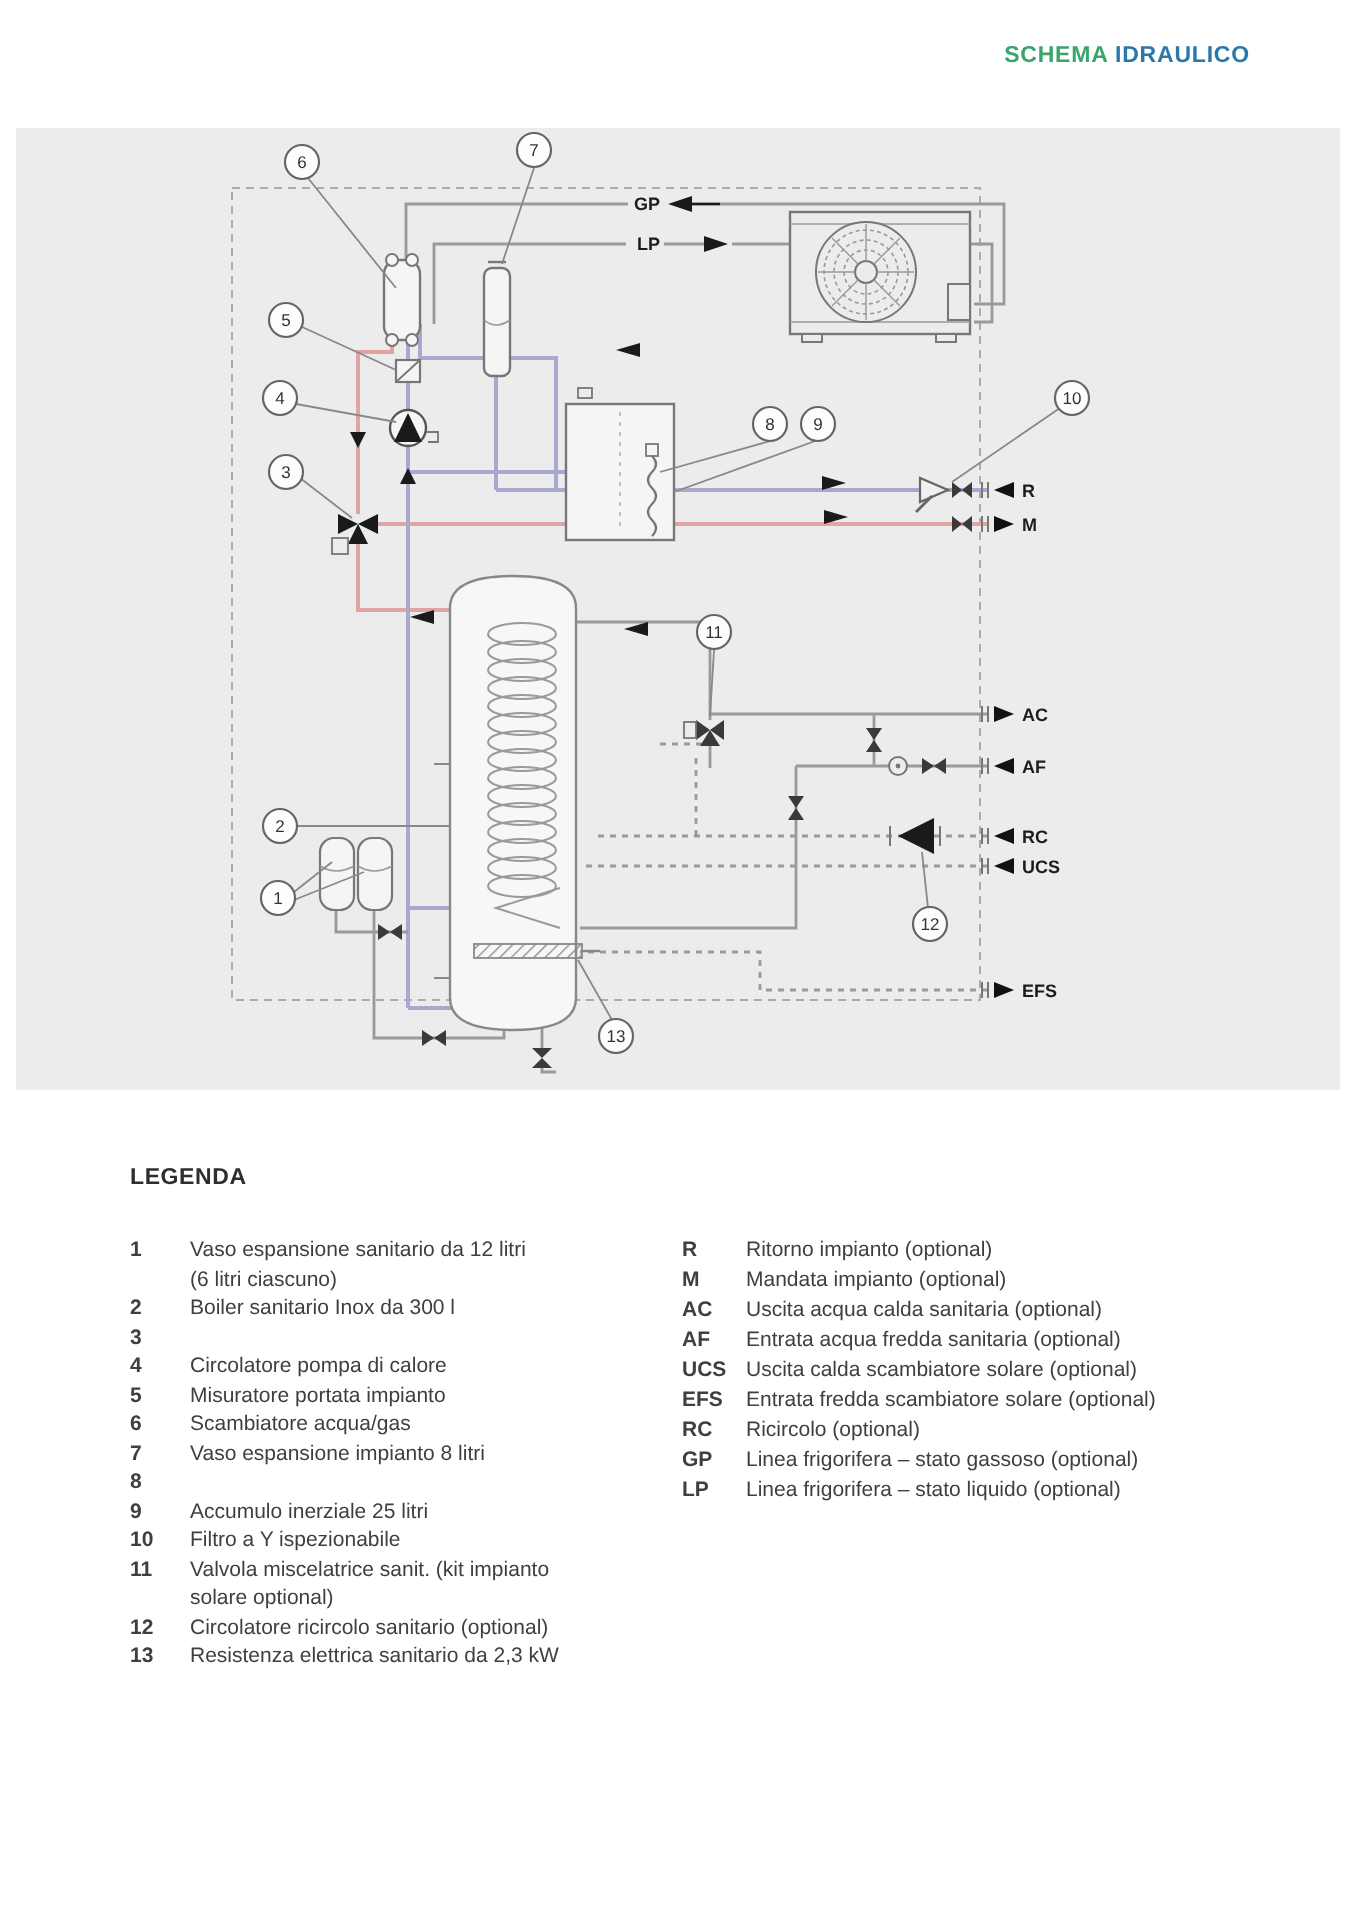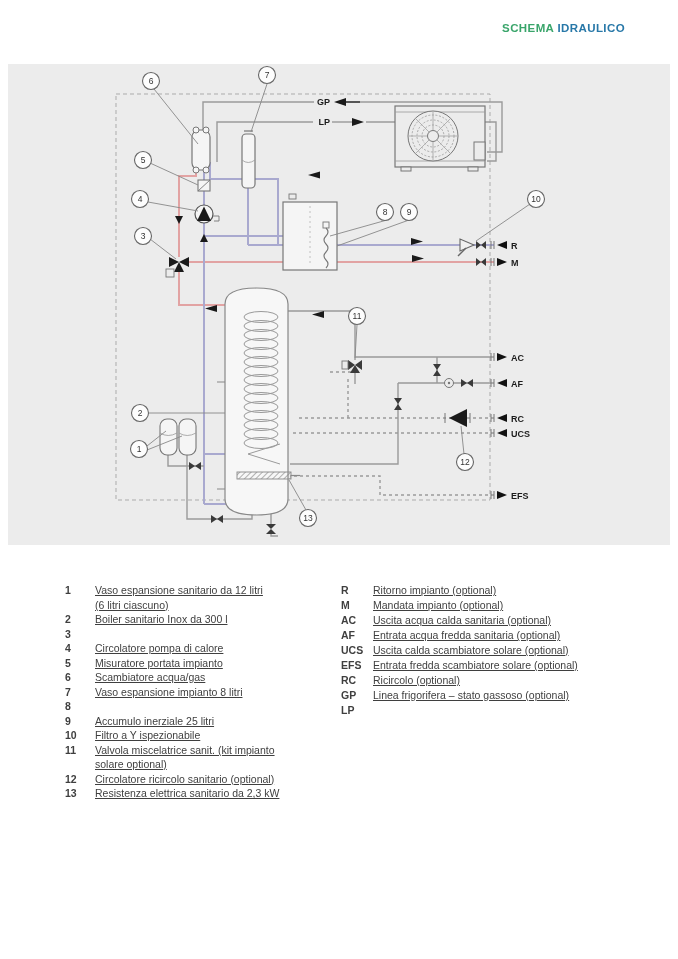--- a/index.html
+++ b/index.html
@@ -14,21 +14,21 @@
   .callout-num{font-size:8.5px;fill:#333;text-anchor:middle;}
   .legend{position:absolute;left:65px;top:583px;width:562px;color:#3f3f3f;}
   .legend-title{font-size:11.5px;font-weight:bold;letter-spacing:.3px;margin:0 0 23px 0;color:#2e2e2e;}
   .legend-cols{display:flex;}
   .col-left{width:276px;}
   .col-right{width:286px;}
   .lrow{display:flex;font-size:10.5px;line-height:14.5px;}
   .col-right .lrow{line-height:15px;}
   .lnum{width:30px;font-weight:bold;flex:none;}
   .lkey{width:32px;font-weight:bold;flex:none;}
-  .ltext{white-space:pre-line;text-decoration:underline;}
+  .ltext{white-space:pre-line;}
 </style>
 </head>
 <body>
 
 <div class="page">
 
   <div class="header-title">
     <span style="color:#3aa56b">SCHEMA</span>
     <span style="color:#2878a8">IDRAULICO</span>
   </div>
@@ -362,20 +362,21 @@
           </g>
         <g>
             <circle cx="300" cy="454" r="8.5" fill="#fdfdfd" stroke="#666" stroke-width="1.1"></circle>
             <text x="300" y="457" class="callout-num">13</text>
           </g>
       </g>
     </svg>
   </div>
 
   <div class="legend">
+    <div class="legend-title">LEGENDA</div>
     <div class="legend-cols">
       <div class="col-left">
         <div class="lrow">
             <span class="lnum">1</span>
             <span class="ltext">Vaso espansione sanitario da 12 litri
 (6 litri ciascuno)</span>
           </div>
         <div class="lrow">
             <span class="lnum">2</span>
             <span class="ltext">Boiler sanitario Inox da 300 l</span>
@@ -452,18 +453,19 @@
         <div class="lrow">
             <span class="lkey">RC</span>
             <span class="ltext">Ricircolo (optional)</span>
           </div>
         <div class="lrow">
             <span class="lkey">GP</span>
             <span class="ltext">Linea frigorifera – stato gassoso (optional)</span>
           </div>
         <div class="lrow">
             <span class="lkey">LP</span>
+            <span class="ltext">Linea frigorifera – stato liquido (optional)</span>
           </div>
       </div>
     </div>
   </div>
 
 </div>
 
 </body></html>

